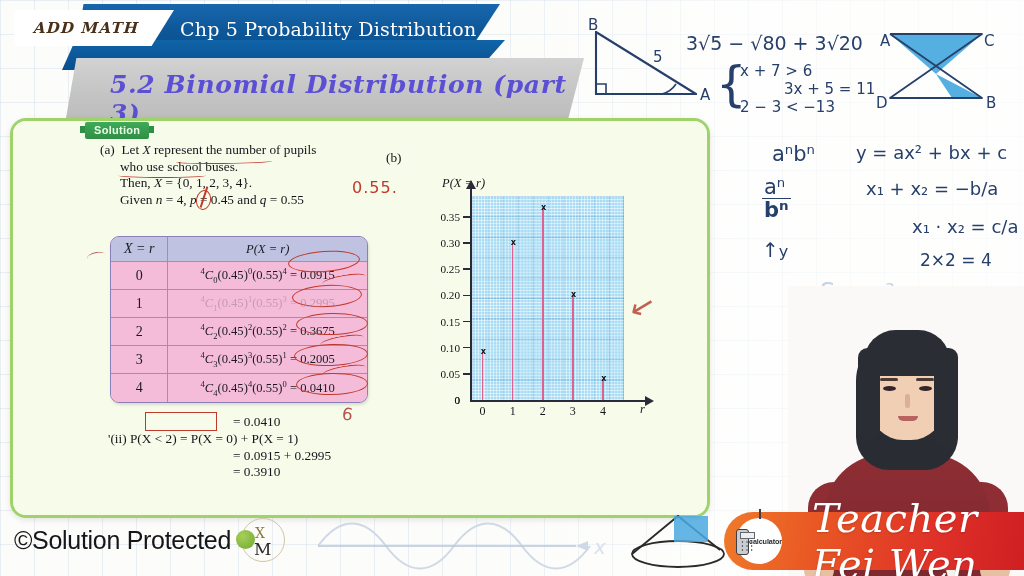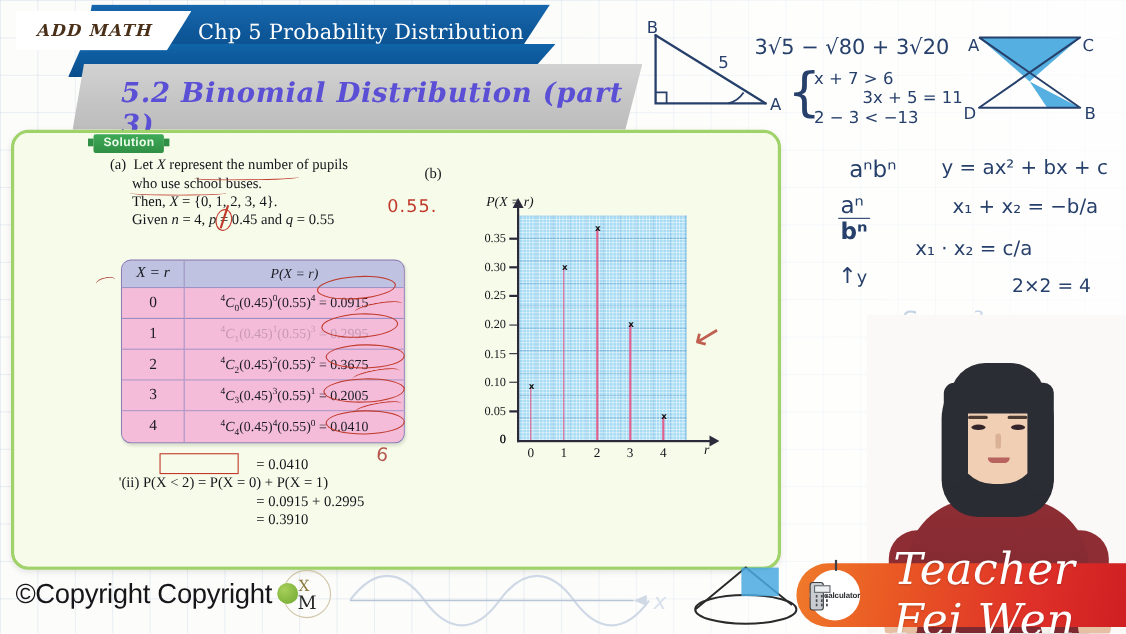--- a/index.html
+++ b/index.html
@@ -439,21 +439,21 @@
   <div class="hw" style="left:762px; top:176px; font-size:21px;">
     <span class="frac">
       <span class="num">aⁿ</span>
       <span class="den">bⁿ</span>
     </span>
   </div>
   <div class="hw" style="left:762px; top:238px; font-size:20px;">↑<span style="font-size:16px">y</span></div>
 
   <div class="hw" style="left:856px; top:142px; font-size:18px;">y = ax² + bx + c</div>
   <div class="hw" style="left:866px; top:178px; font-size:18px;">x₁ + x₂ = −b/a</div>
-  <div class="hw" style="left:832px; top:216px; font-size:18px;">x₁ · x₂ = c/a</div>
+  <div class="hw" style="left:912px; top:216px; font-size:18px;">x₁ · x₂ = c/a</div>
   <div class="hw" style="left:920px; top:250px; font-size:17px;">2×2 = 4</div>
 
   <div class="hw vlight" style="left:820px; top:278px; font-size:24px;">S = a²</div>
   <div class="hw vlight" style="left:930px; top:282px; font-size:20px;">x − y</div>
   <div class="hw vlight" style="left:912px; top:322px; font-size:22px;">√9 = 3</div>
   <div class="hw vlight" style="left:924px; top:366px; font-size:22px;">a° = 1</div>
   <div class="hw vlight" style="left:926px; top:398px; font-size:22px;">a¹ = a</div>
   <div class="hw vlight" style="left:808px; top:360px; font-size:22px;">(a²+</div>
   <div class="hw vlight" style="left:790px; top:470px; font-size:20px;">a<sup>2</sup>+</div>
 
@@ -624,21 +624,21 @@
   <div class="brand">
     <div class="brand-circle">
       <div class="calc-ant"></div>
       <div class="calc-icon"></div>
       <div class="calc-word">calculator</div>
     </div>
     <div class="brand-name">Teacher Fei Wen</div>
   </div>
 
   <div class="copyright">
-    <span>©Copyright Copyright</span>
+    <span>©Solution Protected</span>
     <span class="cr-logo">
       <span class="cr-dot"></span>
       <span class="cr-x">X</span>
       <span class="cr-m">M</span>
     </span>
   </div>
 
 </div>
 
 </body></html>

